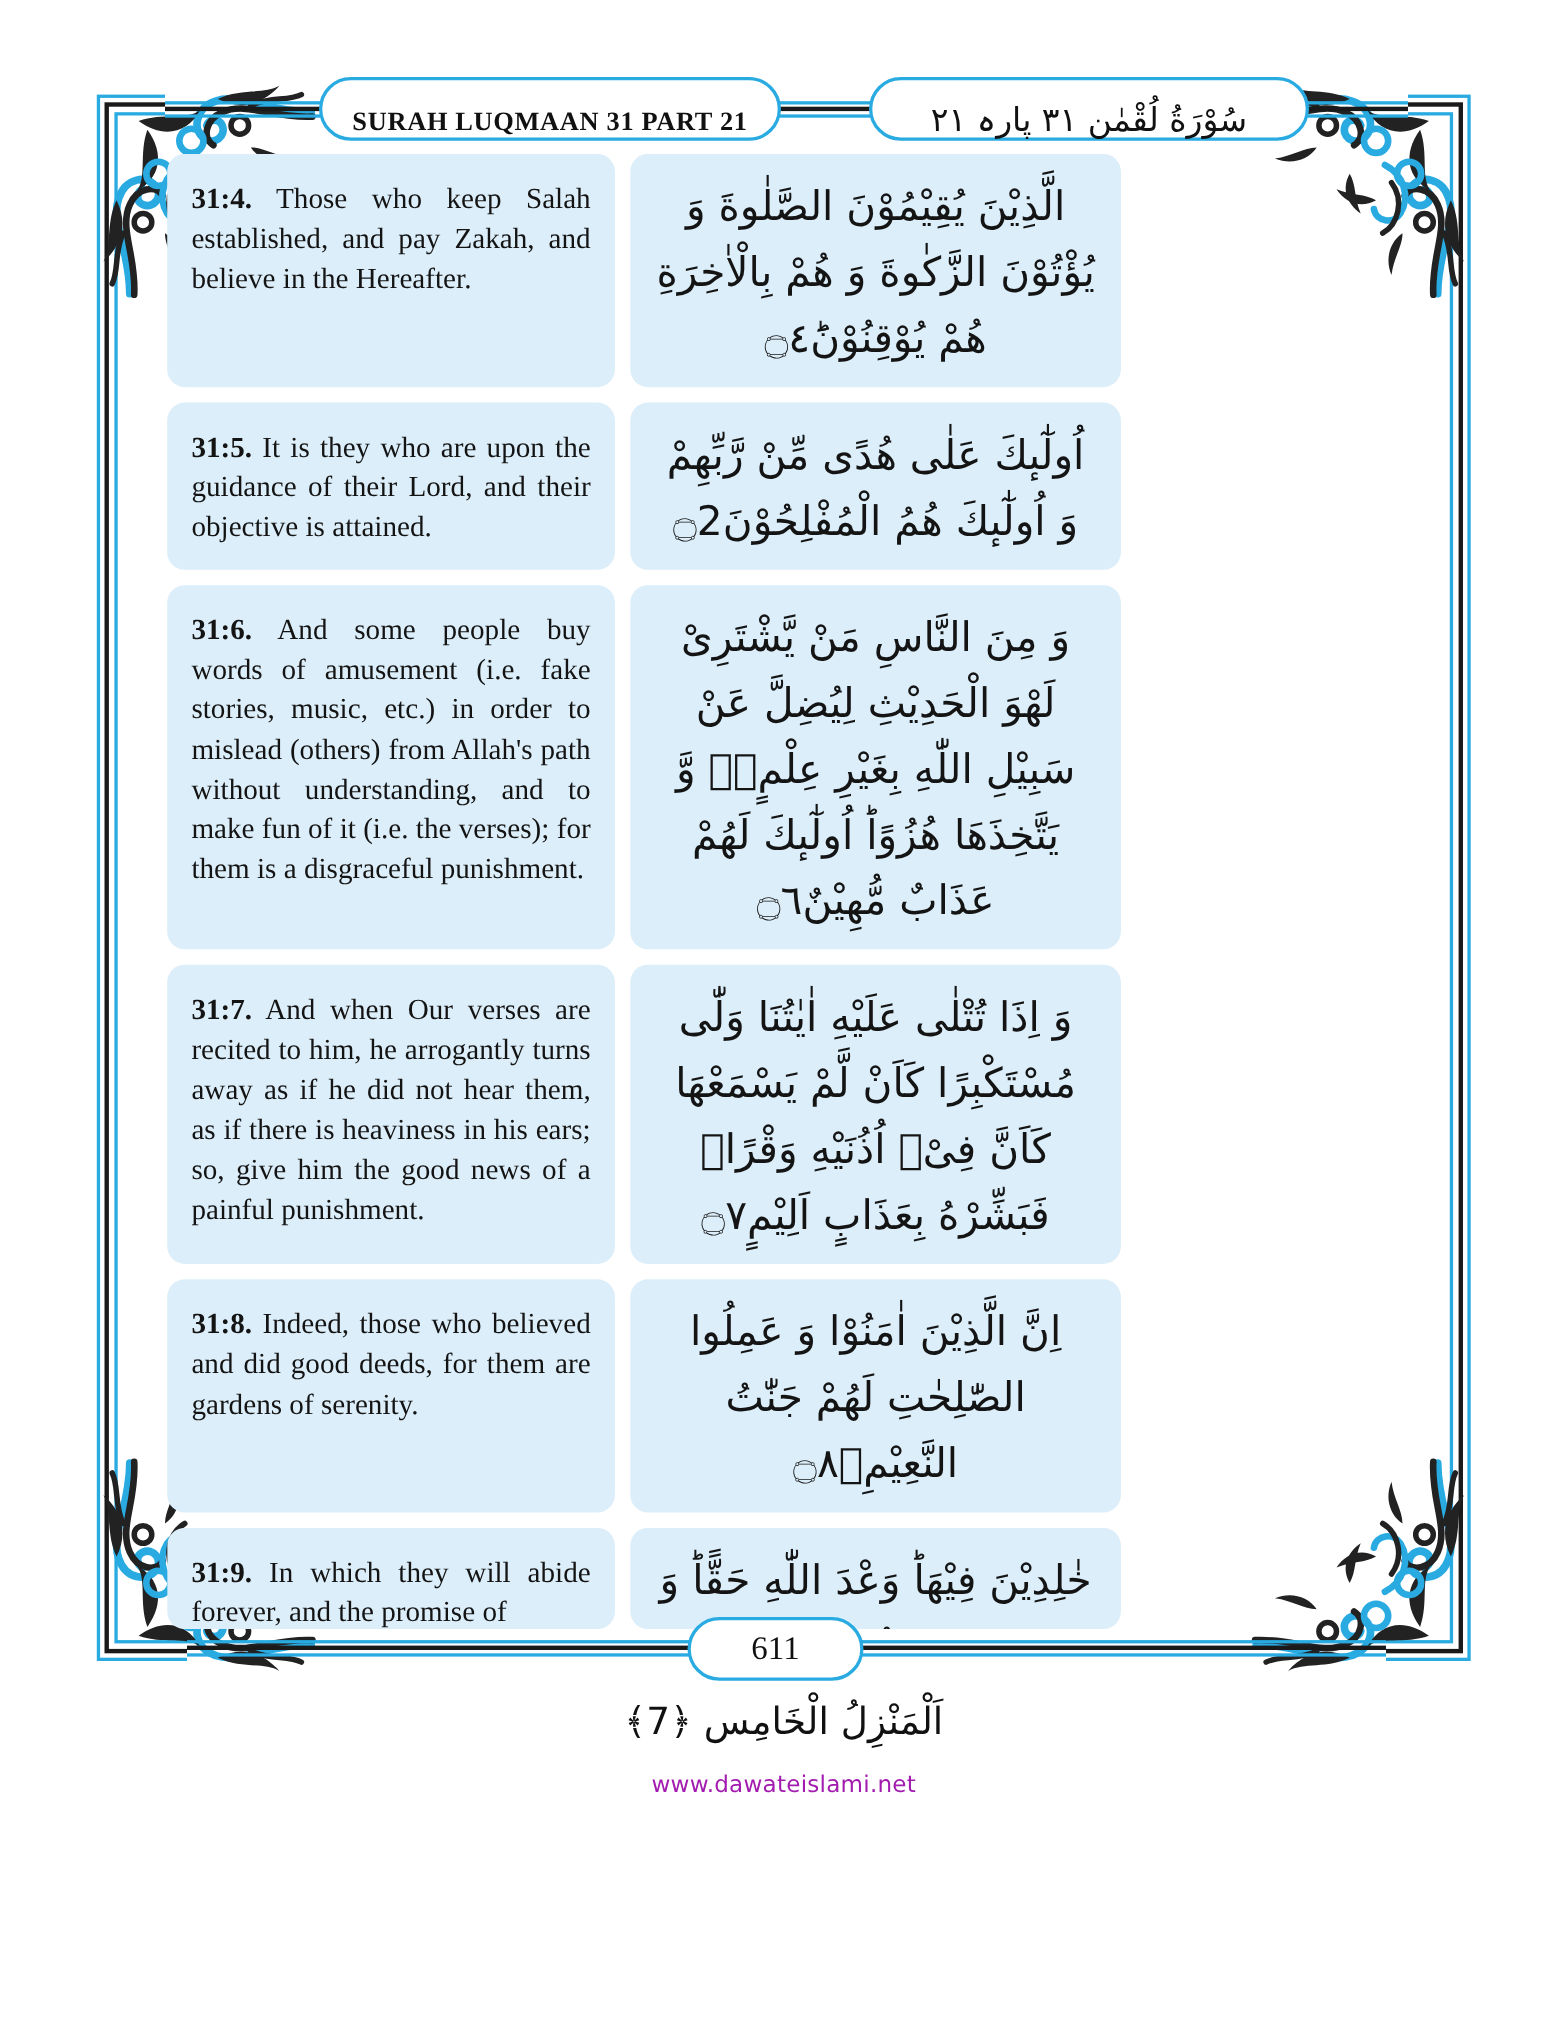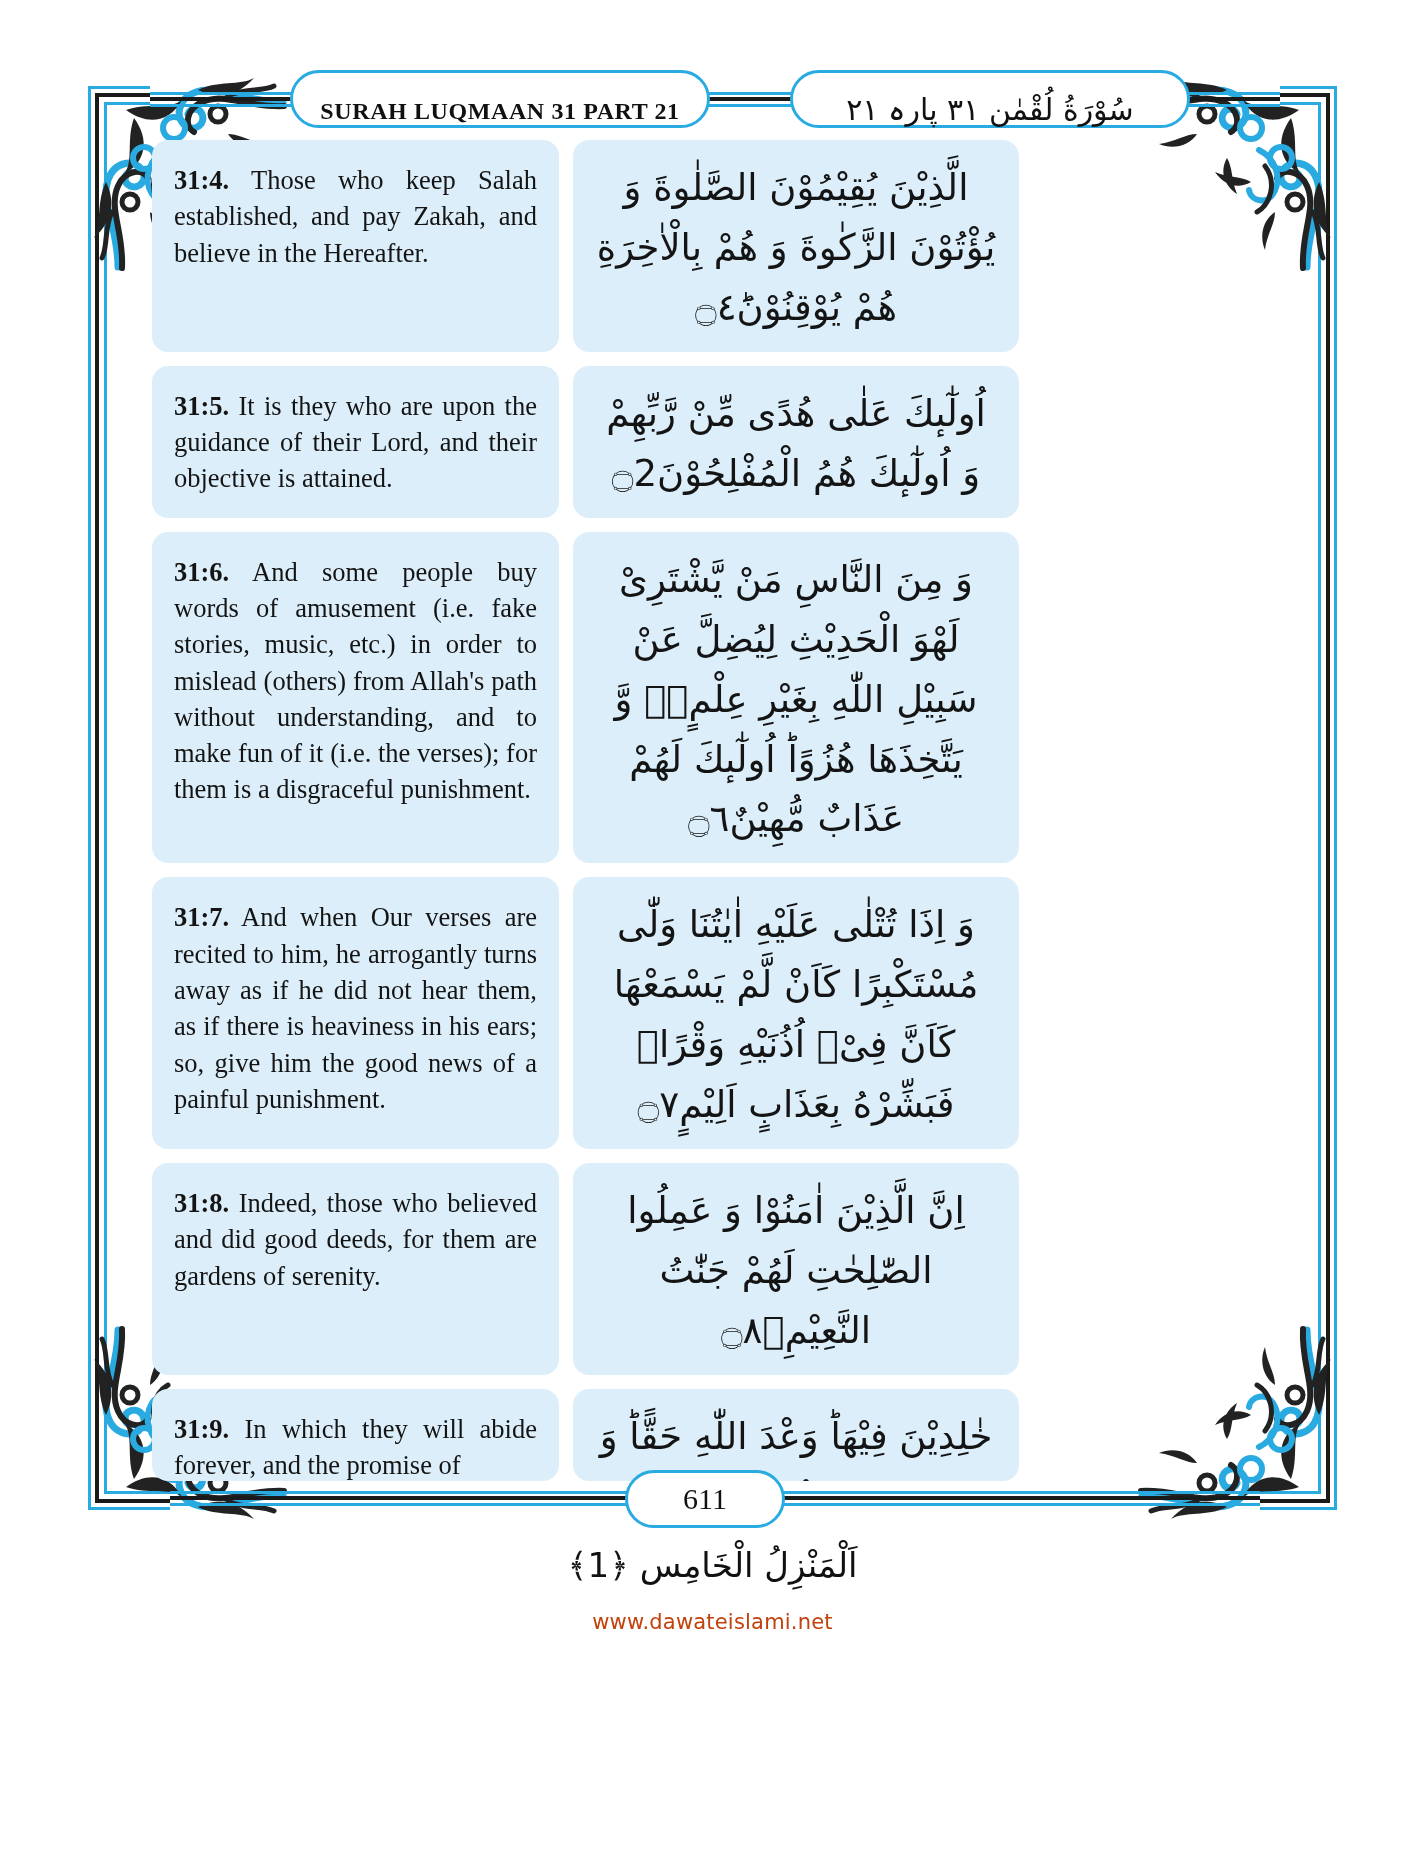--- a/index.html
+++ b/index.html
@@ -224,21 +224,21 @@
     direction: rtl;
     line-height: 1.2;
   }
   .site {
     position: absolute;
     left: 0; top: 1610px;
     width: 1425px;
     text-align: center;
     font-family: "DejaVu Sans", sans-serif;
     font-size: 21px;
-    color: #c2410c;
+    color: #a21caf;
     letter-spacing: 0.2px;
   }
 </style>
 </head>
 <body>
 
 <div class="page">
 
   <div class="frame-outer"></div>
   <div class="frame-mid"></div>
@@ -415,16 +415,16 @@
 
   <div class="footer-row">
     <div class="ftr-rules">
       <i class="c1"></i>
         <i class="k"></i>
         <i class="c2"></i>
     </div>
     <div class="page-capsule">611</div>
   </div>
 
-  <div class="manzil">اَلْمَنْزِلُ الْخَامِس ﴿1﴾</div>
+  <div class="manzil">اَلْمَنْزِلُ الْخَامِس ﴿7﴾</div>
   <div class="site">www.dawateislami.net</div>
 
 </div>
 
 </body></html>

